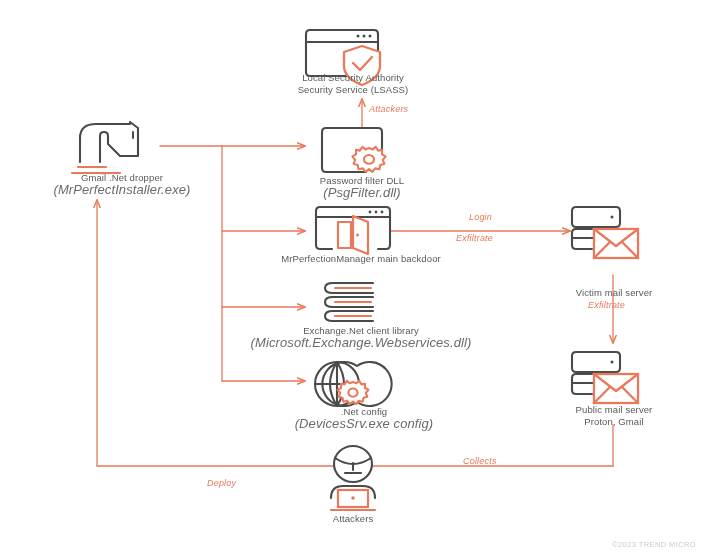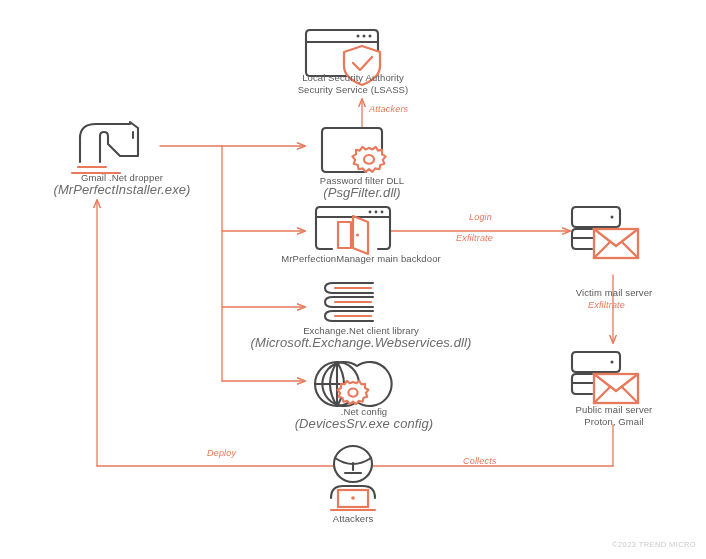--- a/index.html
+++ b/index.html
@@ -276,19 +276,19 @@
   </div>
 
   <div class="edge-label" style="left:369px;top:104px;">Attackers</div>
 
   <div class="edge-label" style="left:469px;top:212px;">Login</div>
 
   <div class="edge-label" style="left:456px;top:233px;">Exfiltrate</div>
 
   <div class="edge-label" style="left:588px;top:300px;">Exfiltrate</div>
 
-  <div class="edge-label" style="left:207px;top:448px;">Deploy</div>
+  <div class="edge-label" style="left:207px;top:478px;">Deploy</div>
 
   <div class="edge-label" style="left:463px;top:456px;">Collects</div>
 
   <div class="copyright">©2023 TREND MICRO</div>
 
 </div>
 
 </body></html>

